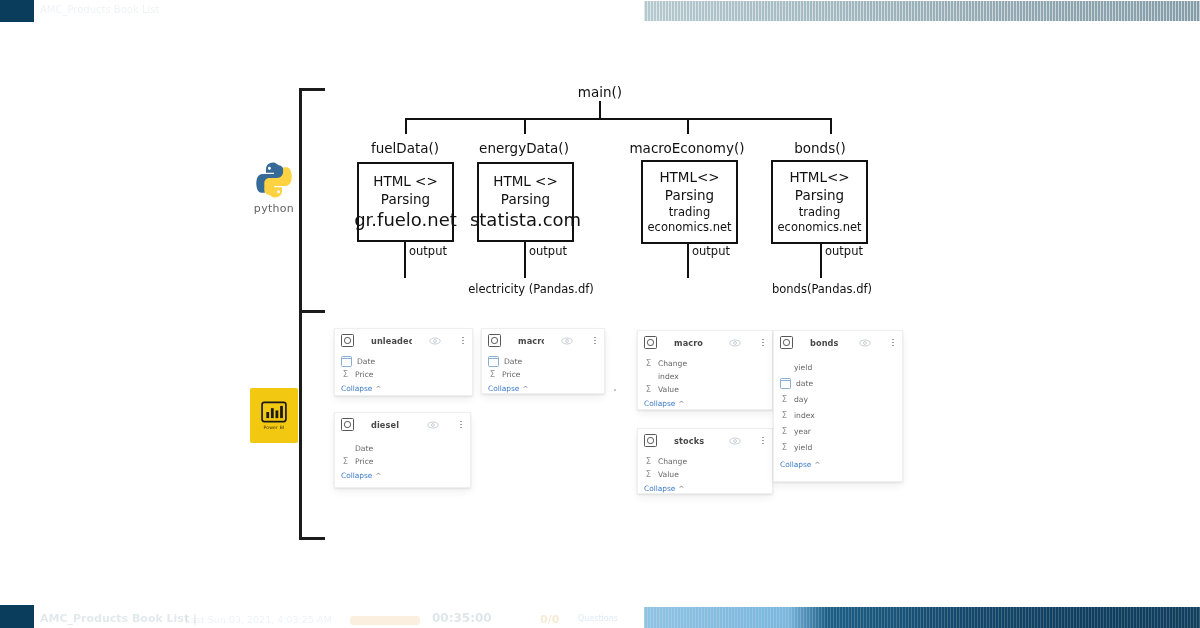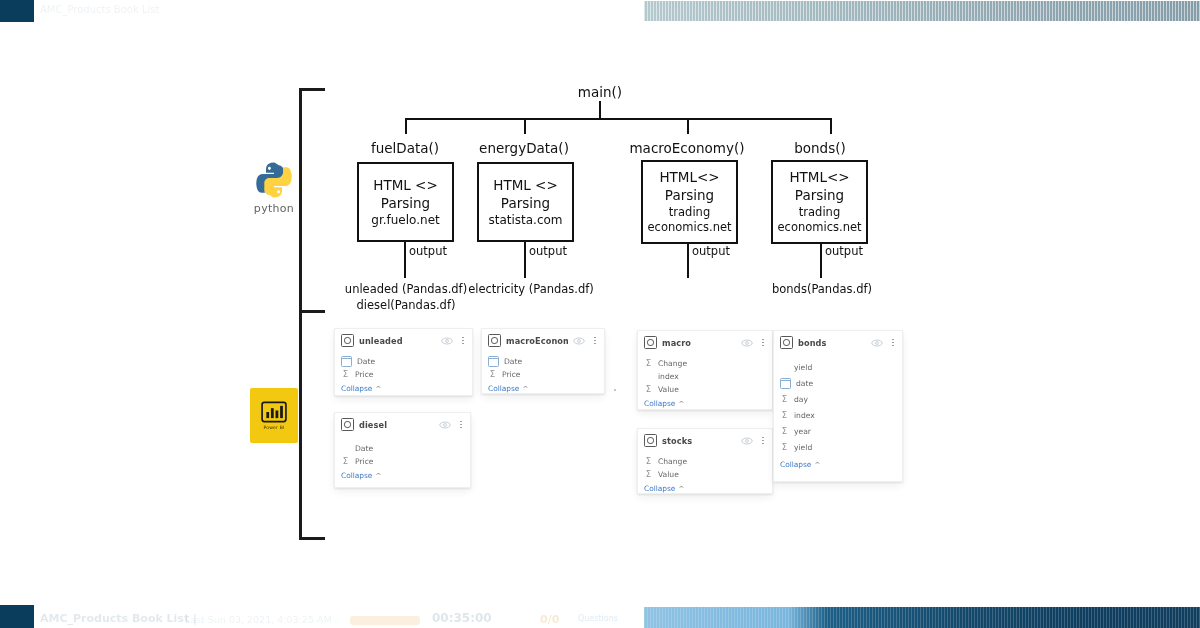--- a/index.html
+++ b/index.html
@@ -89,42 +89,42 @@
     background:#fff;
     display:flex;flex-direction:column;align-items:center;justify-content:center;
     text-align:center;
     font-size:13px;
     color:#111;
     line-height:1.35;
     box-sizing:border-box;
   }
   .htmlbox .l1{font-size:13.5px;}
   .htmlbox .l2{font-size:13.5px;text-align:right;}
-  .htmlbox .l3{font-size:12px;}
+  .htmlbox .l3{font-size:18px;}
   .htmlbox.narrow .l3{font-size:11.5px;}
 
   .out-label{position:absolute;font-size:11.5px;color:#111;white-space:nowrap;}
   .df-label{position:absolute;font-size:11.5px;color:#111;white-space:nowrap;
     transform:translateX(-50%);text-align:center;line-height:1.42;}
 
   
   .card{
     position:absolute;
     background:#ffffff;
     border:1px solid #eceef0;
     box-shadow:0 1px 2px rgba(0,0,0,.10), 0 4px 9px rgba(0,0,0,.07);
     box-sizing:border-box;
     padding:0;
     opacity:.93;
   }
   .card-hd{
     display:flex;align-items:center;
     height:19px;
     padding:2px 5px 0 6px;
-    gap:5px;
+    gap:17px;
   }
   .tbl-ico{
     width:11px;height:11px;flex:0 0 11px;
     border:1.3px solid #4c4c4c;border-radius:1.5px;
     position:relative;
   }
   .tbl-ico:before{
     content:"";position:absolute;left:2.4px;top:2.4px;width:4.2px;height:4.2px;
     border:1.2px solid #4c4c4c;border-radius:50%;
   }
@@ -242,24 +242,20 @@
 
   <div class="htmlbox narrow" style="left:771px;top:160px;width:97px;height:84px;">
     <div class="l1">HTML&lt;&gt;</div>
     <div class="l2">Parsing</div>
     <div class="l3">trading</div>
     <div class="l3">economics.net</div>
   </div>
 
   <div class="ln v" style="left:404px;top:242px;height:36px;width:2.4px;"></div>
   <div class="out-label" style="left:409px;top:244px;">output</div>
-  <div class="df-label" style="left:406px;top:281px;">
-    <div>unleaded (Pandas.df)</div>
-    <div>diesel(Pandas.df)</div>
-  </div>
 
   <div class="ln v" style="left:524px;top:242px;height:36px;width:2.4px;"></div>
   <div class="out-label" style="left:529px;top:244px;">output</div>
   <div class="df-label" style="left:531px;top:281px;">
     <div>electricity (Pandas.df)</div>
   </div>
 
   <div class="ln v" style="left:687px;top:244px;height:34px;width:2.4px;"></div>
   <div class="out-label" style="left:692px;top:244px;">output</div>
 

